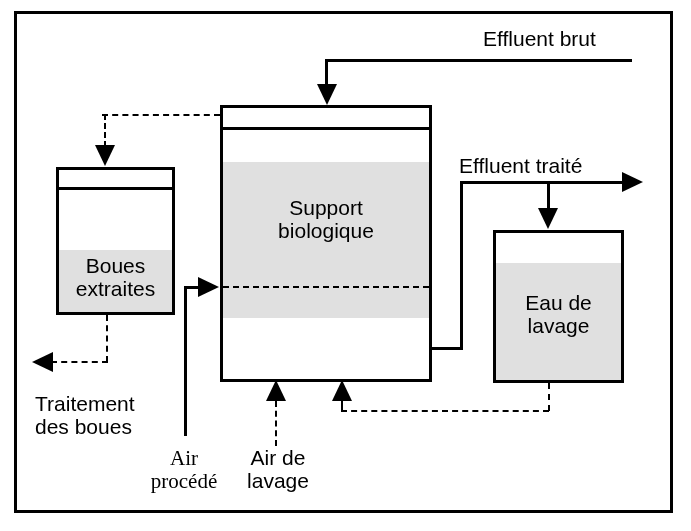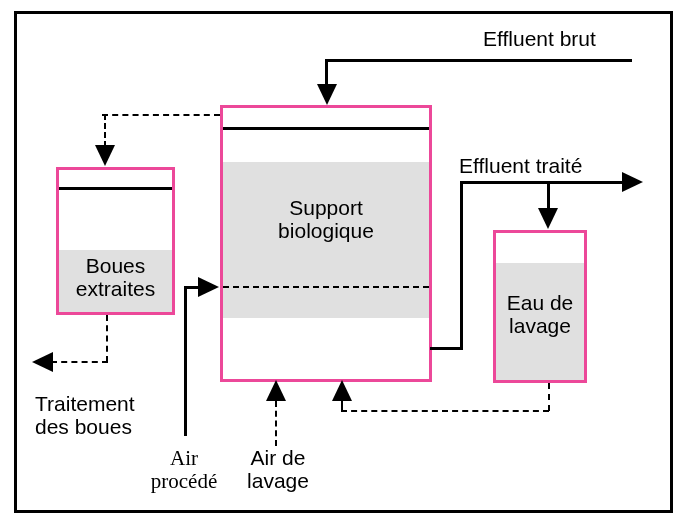--- a/index.html
+++ b/index.html
@@ -5,21 +5,21 @@
   html,body{margin:0;padding:0;background:#fff;}
   .canvas{
     position:relative;width:691px;height:531px;background:#ffffff;
     font-family:"Liberation Sans", sans-serif;color:#000;overflow:hidden;
   }
   .frame{
     position:absolute;left:14px;top:11px;width:659px;height:502px;
     border:3px solid #000;box-sizing:border-box;
   }
   .tank{
-    position:absolute;border:3px solid #ec4899;box-sizing:border-box;background:#fff;
+    position:absolute;border:3px solid #000000;box-sizing:border-box;background:#fff;
   }
   .tank-fill{position:absolute;left:0;right:0;background:#e0e0e0;}
   .lid-line{position:absolute;left:0;right:0;height:3px;background:#000;}
   .solid-h{position:absolute;height:3px;background:#000;}
   .solid-v{position:absolute;width:3px;background:#000;}
   .dash-h{position:absolute;height:0;border-top:2px dashed #000;}
   .dash-v{position:absolute;width:0;border-left:2px dashed #000;}
   .arr{position:absolute;width:0;height:0;}
   .arr.down{border-left:10px solid transparent;border-right:10px solid transparent;border-top:21px solid #000;}
   .arr.up{border-left:10px solid transparent;border-right:10px solid transparent;border-bottom:21px solid #000;}
@@ -69,21 +69,21 @@
 des boues</div>
 
   <div class="lbl" style="left:459px;top:154px;">Effluent traité</div>
   <div class="solid-h" style="left:430px;top:347px;width:33px;"></div>
   <div class="solid-v" style="left:460px;top:181px;height:169px;"></div>
   <div class="solid-h" style="left:460px;top:181px;width:162px;"></div>
   <div class="arr right" style="left:622px;top:172px;"></div>
   <div class="solid-v" style="left:547px;top:181px;height:29px;"></div>
   <div class="arr down" style="left:538px;top:208px;"></div>
 
-  <div class="tank" style="left:493px;top:230px;width:94px;height:153px;">
+  <div class="tank" style="left:493px;top:230px;width:131px;height:153px;">
     <div class="tank-fill" style="top:30px;height:117px;"></div>
     <div class="lbl" style="top:58px;">Eau de
 lavage</div>
   </div>
 
   <div class="dash-v" style="left:548px;top:383px;height:28px;"></div>
   <div class="dash-h" style="left:341px;top:410px;width:208px;"></div>
   <div class="dash-v" style="left:341px;top:401px;height:9px;"></div>
   <div class="arr up" style="left:332px;top:380px;"></div>
 

